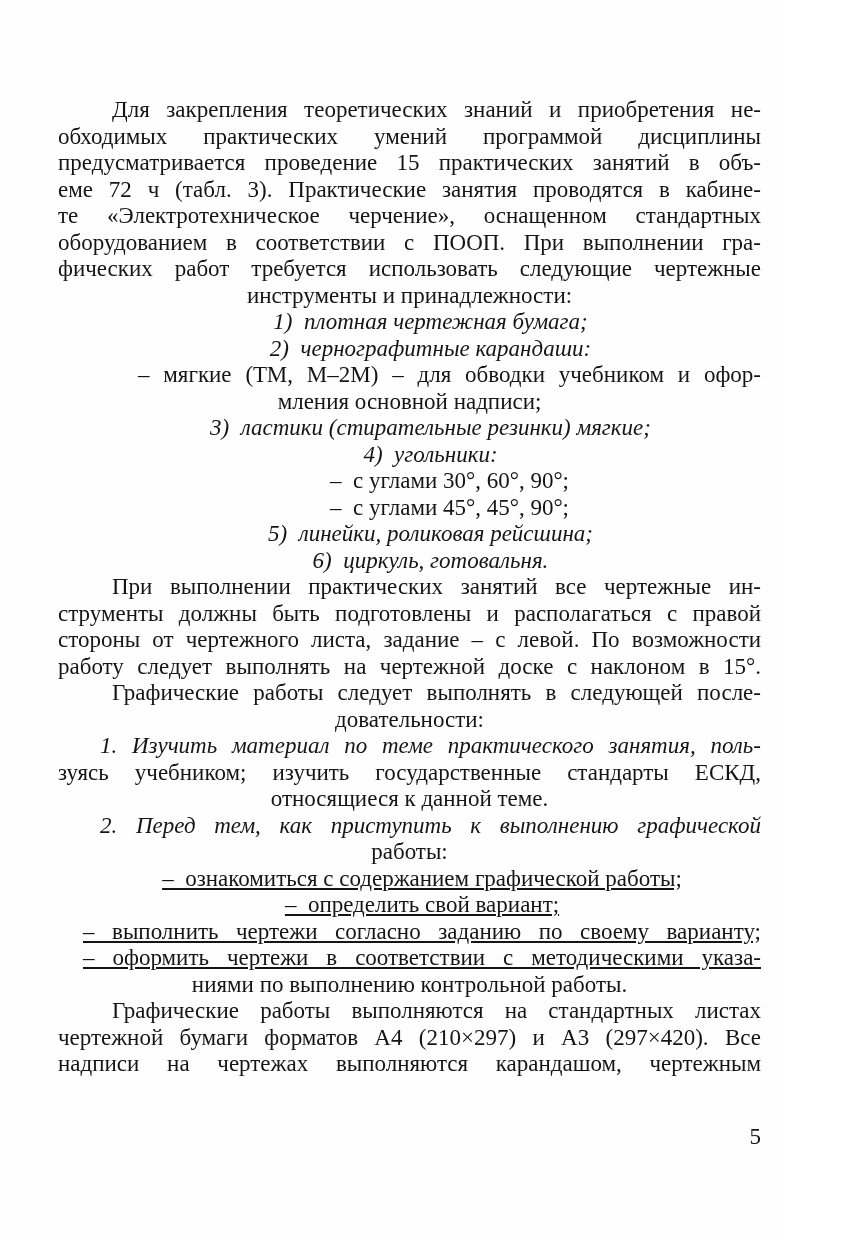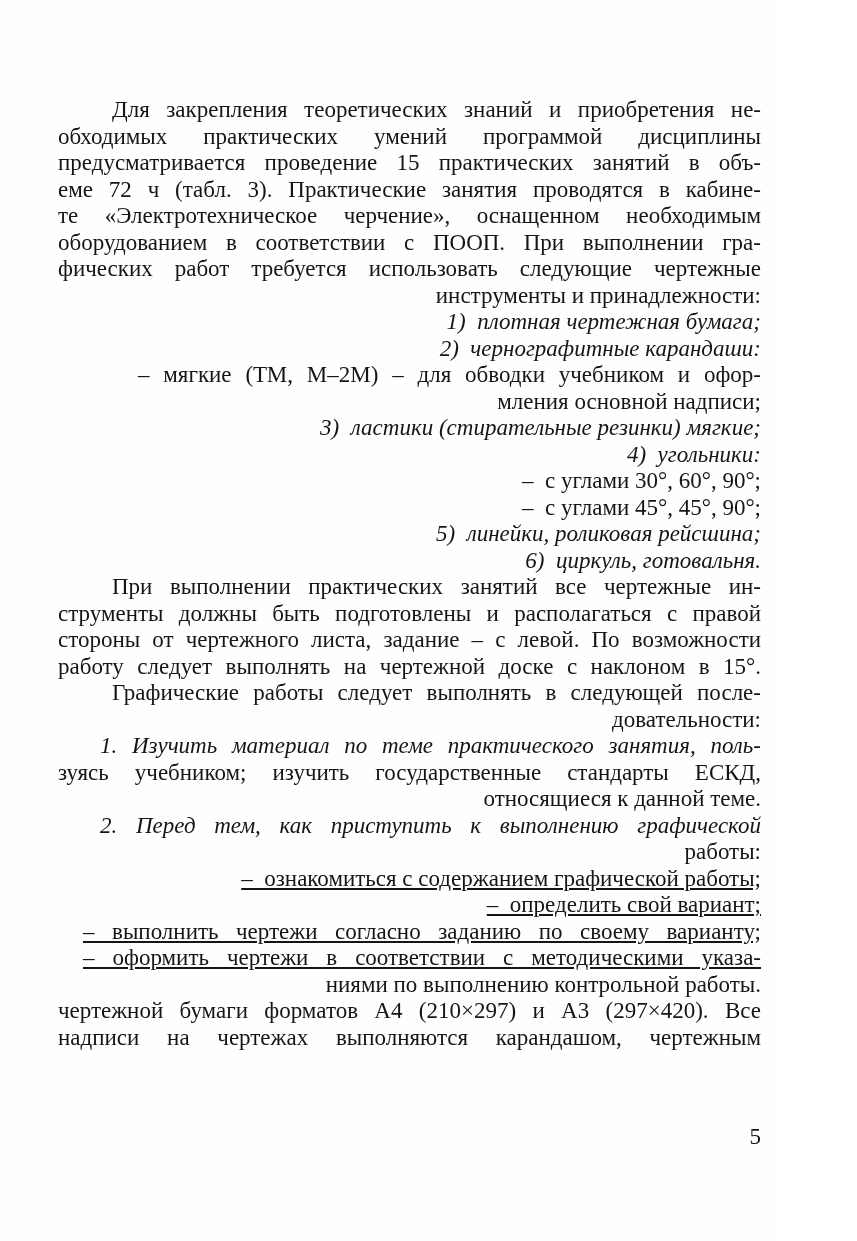--- a/index.html
+++ b/index.html
@@ -13,21 +13,21 @@
     overflow: hidden;
   }
   .text-block {
     position: absolute;
     left: 58px;
     top: 97px;
     width: 703px;
     font-size: 23px;
     line-height: 26.5px;
   }
-  .line { text-align: right; }
+  .line { text-align: center; }
   .line.j {
     text-align: justify;
     text-align-last: justify;
     text-justify: inter-word;
   }
   .line.ind { text-indent: 54px; }
   .line.num { padding-left: 42px; font-style: italic; }
   .line.d1  { padding-left: 25px; text-decoration: underline; }
   .line.d2  { padding-left: 80px; }
   .page-number {
@@ -42,21 +42,21 @@
 </style>
 </head>
 <body>
 
 <div class="page">
   <div class="text-block" id="text-block">
       <div class="line ind j">Для закрепления теоретических знаний и приобретения не-</div>
       <div class="line j">обходимых практических умений программой дисциплины</div>
       <div class="line j">предусматривается проведение 15 практических занятий в объ-</div>
       <div class="line j">еме 72 ч (табл. 3). Практические занятия проводятся в кабине-</div>
-      <div class="line j">те «Электротехническое черчение», оснащенном необходимым</div>
+      <div class="line j">те «Электротехническое черчение», оснащенном стандартных</div>
       <div class="line j">оборудованием в соответствии с ПООП. При выполнении гра-</div>
       <div class="line j">фических работ требуется использовать следующие чертежные</div>
       <div class="line">инструменты и принадлежности:</div>
       <div class="line num">1) плотная чертежная бумага;</div>
       <div class="line num">2) чернографитные карандаши:</div>
       <div class="line d2 j">– мягкие (ТМ, М–2М) – для обводки учебником и офор-</div>
       <div class="line">мления основной надписи;</div>
       <div class="line num">3) ластики (стирательные резинки) мягкие;</div>
       <div class="line num">4) угольники:</div>
       <div class="line d2">– с углами 30°, 60°, 90°;</div>
@@ -72,17 +72,18 @@
       <div class="line num j">1. Изучить материал по теме практического занятия, поль-</div>
       <div class="line j">зуясь учебником; изучить государственные стандарты ЕСКД,</div>
       <div class="line">относящиеся к данной теме.</div>
       <div class="line num j">2. Перед тем, как приступить к выполнению графической</div>
       <div class="line">работы:</div>
       <div class="line d1">– ознакомиться с содержанием графической работы;</div>
       <div class="line d1">– определить свой вариант;</div>
       <div class="line d1 j">– выполнить чертежи согласно заданию по своему варианту;</div>
       <div class="line d1 j">– оформить чертежи в соответствии с методическими указа-</div>
       <div class="line">ниями по выполнению контрольной работы.</div>
+      <div class="line ind j">Графические работы выполняются на стандартных листах</div>
       <div class="line j">чертежной бумаги форматов А4 (210×297) и А3 (297×420). Все</div>
       <div class="line j">надписи на чертежах выполняются карандашом, чертежным</div>
     </div>
   <div class="page-number">5</div>
 </div>
 
 </body></html>

